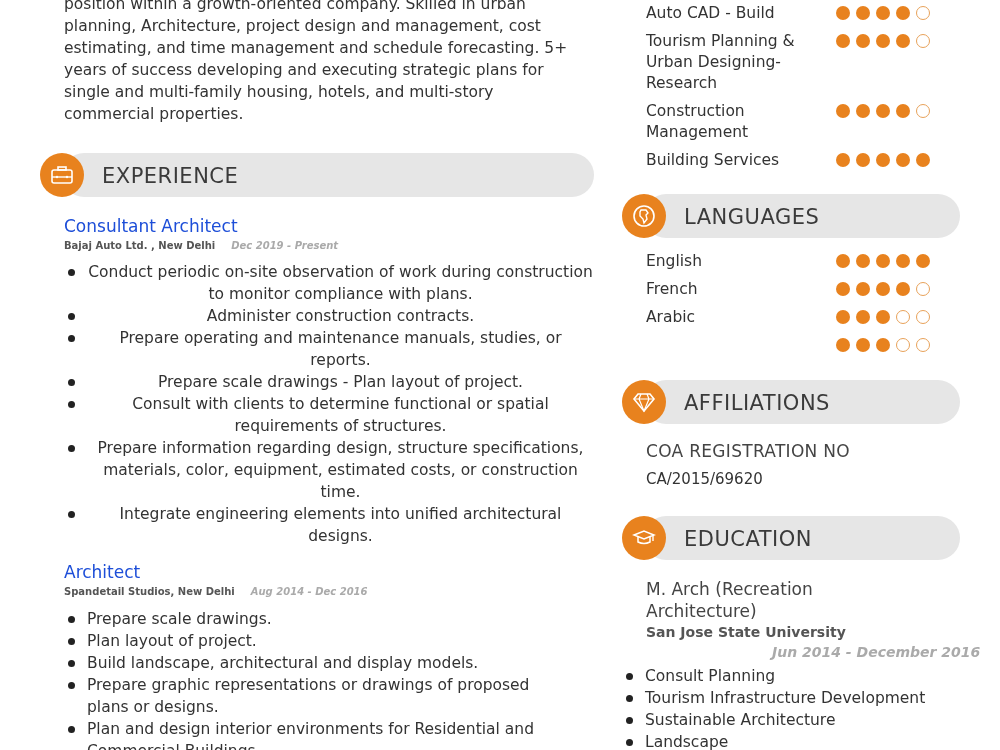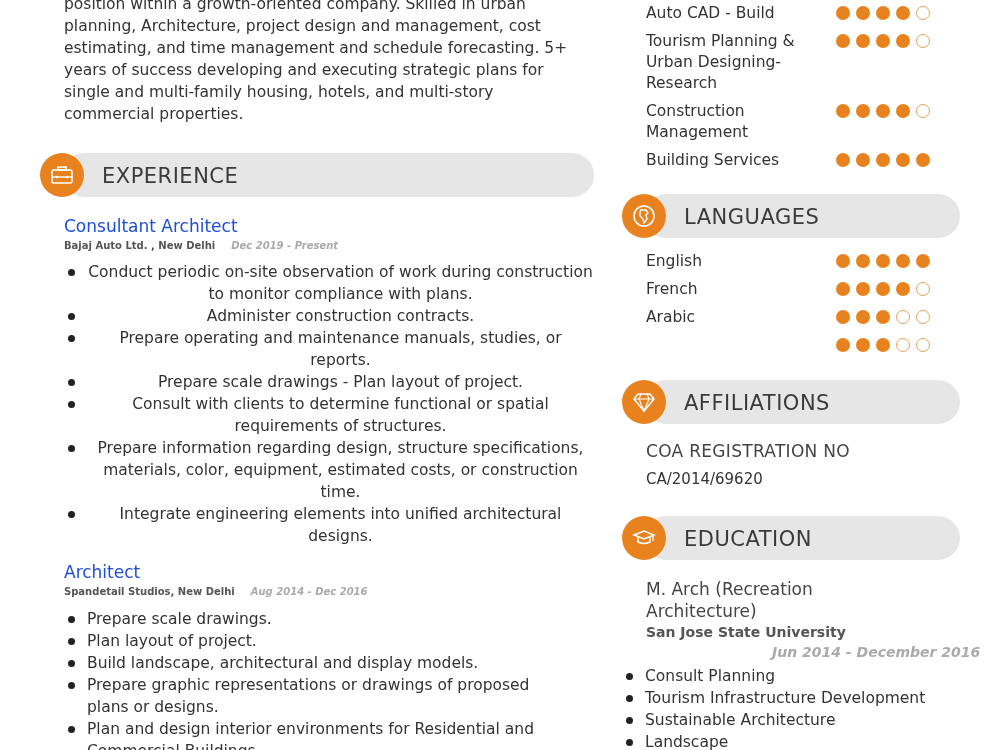--- a/index.html
+++ b/index.html
@@ -213,21 +213,21 @@
     <div class="sec-pill"></div>
     <div class="sec-circle">
       <svg width="24" height="22" viewBox="0 0 24 22">
         <path d="M6 3 L18 3 L22 8 L12 20 L2 8 Z" fill="none" stroke="#fff" stroke-width="1.6"></path>
         <path d="M2 8 L22 8 M9 3 L7 8 L12 20 L17 8 L15 3" fill="none" stroke="#fff" stroke-width="1.2"></path>
       </svg>
     </div>
     <div class="sec-title">AFFILIATIONS</div>
   </div>
   <div class="aff-title">COA REGISTRATION NO</div>
-  <div class="aff-value">CA/2014/69620</div>
+  <div class="aff-value">CA/2015/69620</div>
 
   <div class="sec-head" style="left:22px; top:516px; width:338px;">
     <div class="sec-pill"></div>
     <div class="sec-circle">
       <svg width="24" height="20" viewBox="0 0 24 20">
         <path d="M2 7 L12 3 L22 7 L12 11 Z" fill="none" stroke="#fff" stroke-width="1.6"></path>
         <path d="M6 9 L6 14 Q12 17 18 14 L18 9" fill="none" stroke="#fff" stroke-width="1.5"></path>
         <line x1="21" y1="7" x2="21" y2="13" stroke="#fff" stroke-width="1.4"></line>
       </svg>
     </div>

